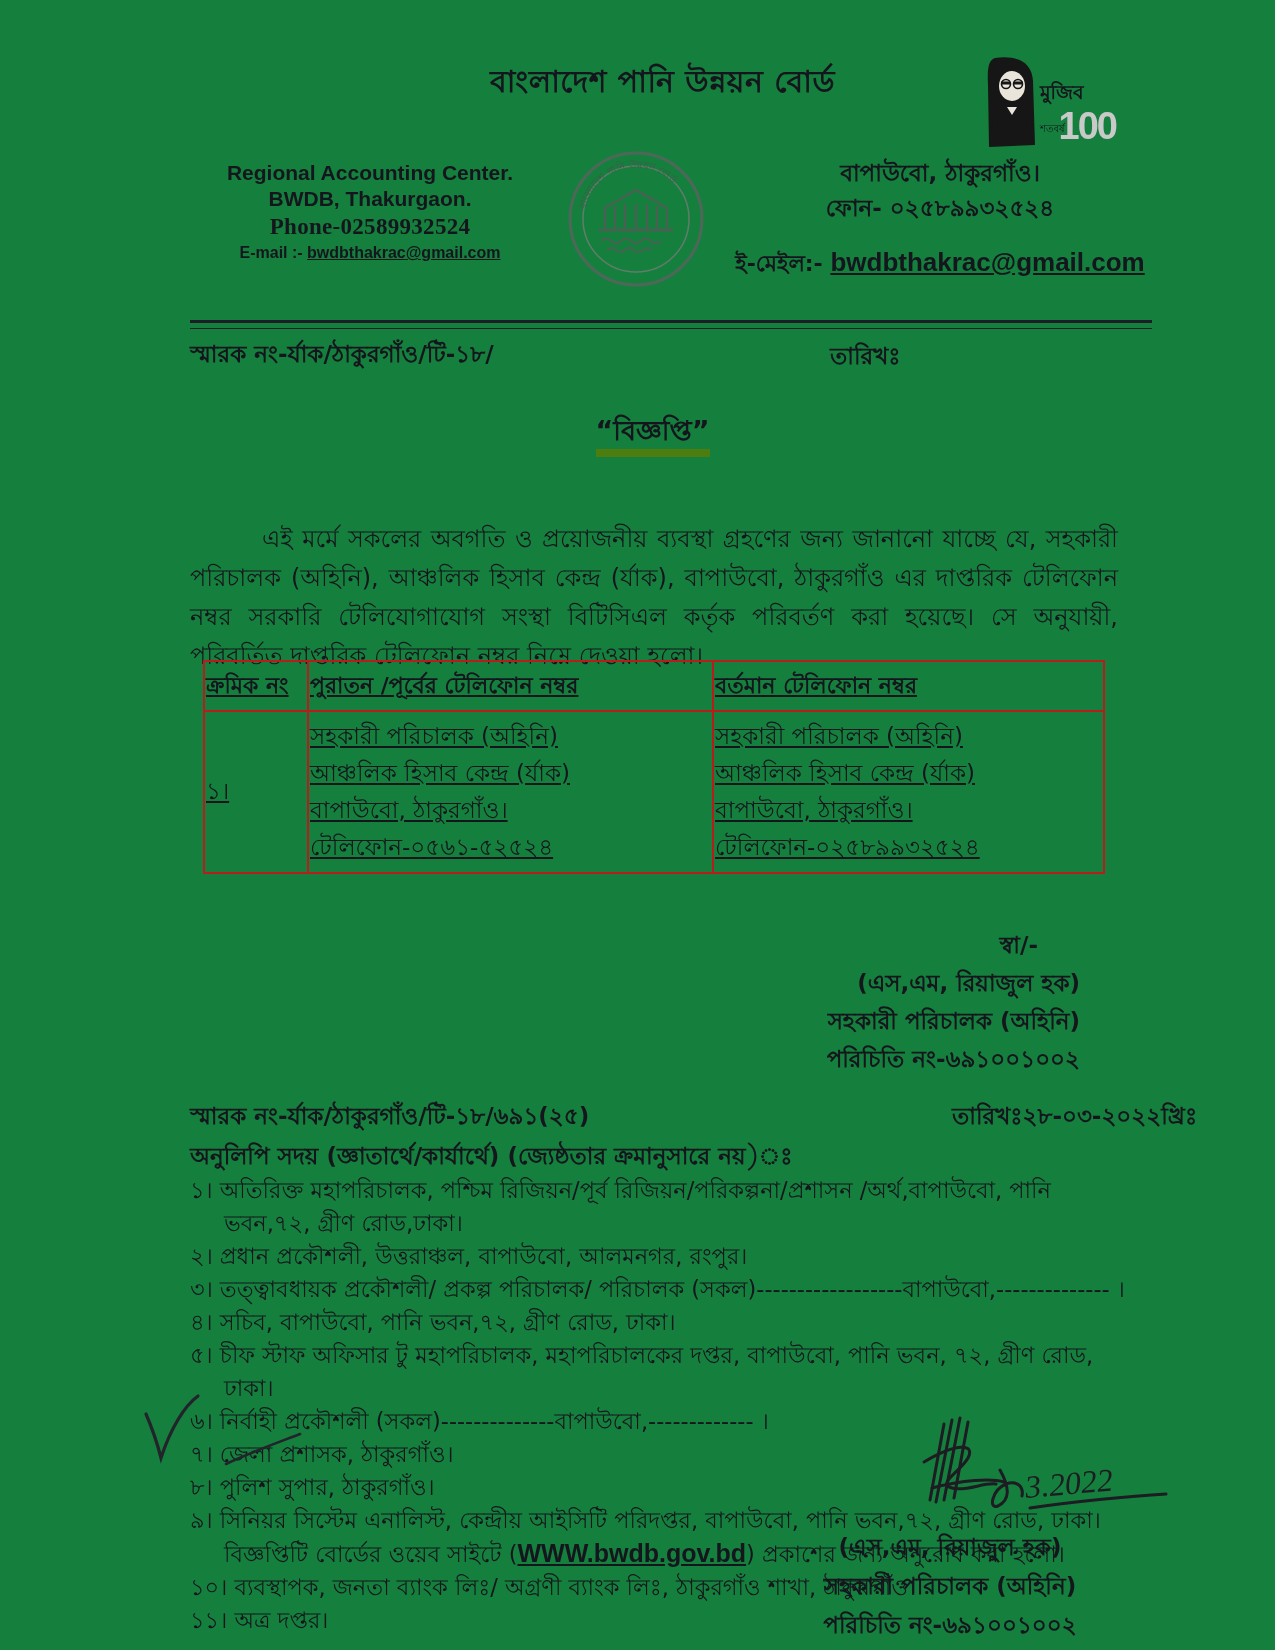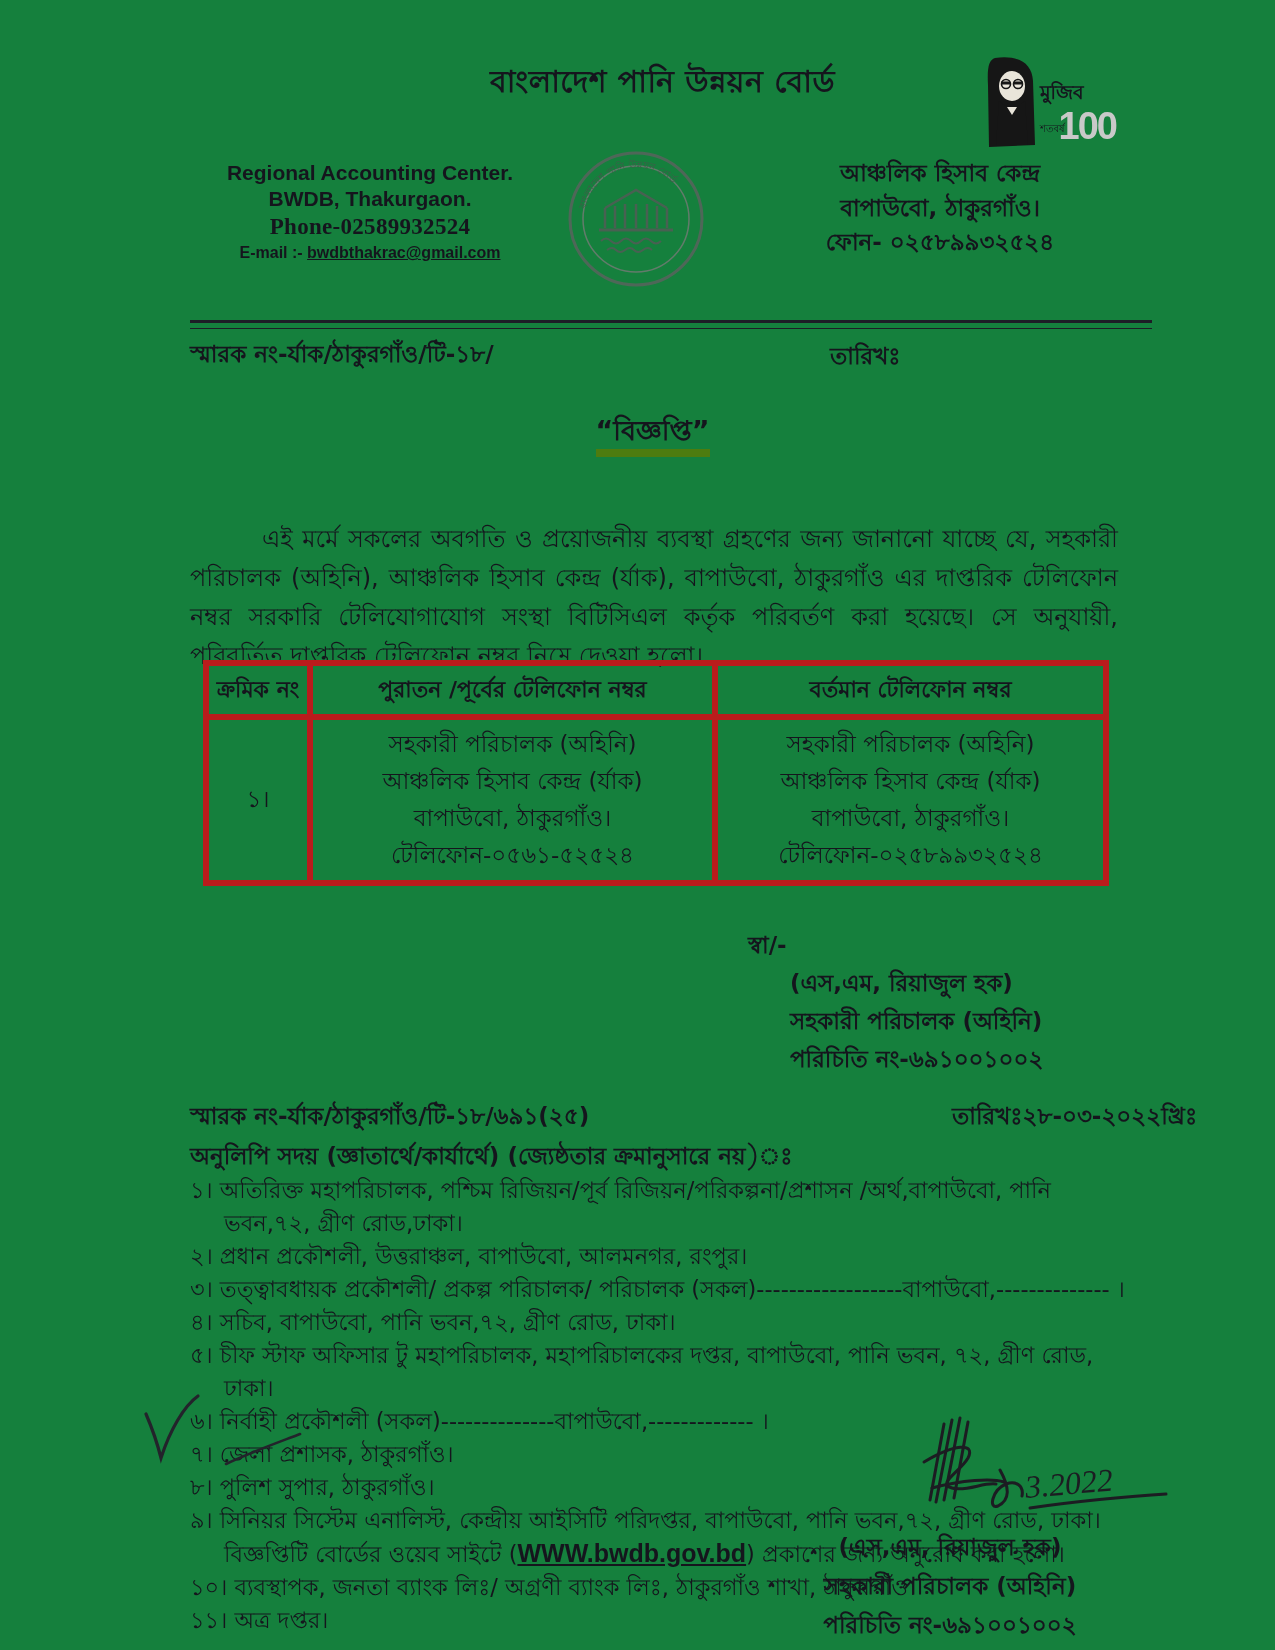--- a/index.html
+++ b/index.html
@@ -36,28 +36,28 @@
   .memo-ref1{top:336px;left:190px;font-weight:bold;font-size:23px;}
   .memo-date1{top:338px;left:830px;font-weight:bold;font-size:23px;}
 
   .notice-title{top:410px;left:0;right:0;text-align:center;transform:translateX(15px);font-size:27px;font-weight:bold;}
   .notice-title span{border-bottom:8px solid #4d7c0f;padding-bottom:3px;}
 
   .body-par{top:496px;left:190px;width:928px;font-size:24px;line-height:39px;text-align:justify;text-indent:72px;}
 
   
   .phone-table{top:660px;left:203px;border-collapse:collapse;table-layout:fixed;width:900px;}
-  .phone-table th,.phone-table td{border:6px solid #b91c1c;text-align:center;vertical-align:middle;}
+  .phone-table th,.phone-table td{border:2px solid #b91c1c;text-align:left;vertical-align:middle;text-decoration:underline;}
   .phone-table th{height:46px;font-size:22px;font-weight:bold;}
   .phone-table td{height:158px;font-size:23px;}
   .cell-line{line-height:37px;}
   .col-serial{width:104px;} .col-old{width:405px;} .col-new{width:391px;}
 
   
-  .sig1{top:926px;left:790px;width:290px;text-align:left;font-weight:bold;font-size:23px;line-height:38px;}
+  .sig1{top:926px;left:790px;width:290px;text-align:right;font-weight:bold;font-size:23px;line-height:38px;}
   .sig1 .swa{display:block;transform:translateX(-42px);}
   .memo-ref2{top:1098px;left:190px;font-weight:bold;font-size:23px;}
   .memo-date2{top:1098px;left:952px;font-weight:bold;font-size:23px;}
   .cc-head{top:1138px;left:190px;font-weight:bold;font-size:23px;}
   .cc-list{top:1174px;left:190px;width:950px;font-size:22.5px;}
   .cc-item{line-height:33px;padding-left:34px;text-indent:-34px;}
   .cc-link{font-family:Liberation Sans, sans-serif;font-weight:bold;font-size:25px;text-decoration:underline;}
 
   .sig2{top:1528px;left:800px;width:300px;text-align:center;font-weight:bold;font-size:23px;line-height:39px;}
   .sig2-scribble{top:1408px;left:880px;width:300px;height:130px;}
@@ -112,23 +112,26 @@
         <path d="M40,62 L71,44 L102,62"></path>
         <path d="M40,62 v20 M50,60 v22 M60,58 v24 M71,58 v24 M82,58 v24 M92,60 v22 M102,62 v20"></path>
         <path d="M34,84 h74" stroke-width="3"></path>
         <path d="M36,95 q5,-5 10,0 t10,0 t10,0 t10,0 t10,0 t10,0" stroke-width="2"></path>
         <path d="M42,104 q5,-4 9,0 t9,0 t9,0 t9,0 t9,0" stroke-width="2"></path>
       </g>
     </svg>
   </div>
 
   <div class="abs hdr-right bn">
-    <div>আঞ্চলিক হিসাব কেন্দ্র</div>
     <div>বাপাউবো, ঠাকুরগাঁও।</div>
     <div>ফোন- ০২৫৮৯৯৩২৫২৪</div>
+  </div>
+  <div class="abs hdr-right-email bn">
+    <span>ই-মেইল:-</span>
+    <span class="latin">bwdbthakrac@gmail.com</span>
   </div>
 
   <div class="abs double-rule"></div>
   <div class="abs memo-ref1 bn">স্মারক নং-র্যাক/ঠাকুরগাঁও/টি-১৮/</div>
   <div class="abs memo-date1 bn">তারিখঃ</div>
 
   <div class="abs notice-title bn">
     <span>“বিজ্ঞপ্তি”</span>
   </div>
 

